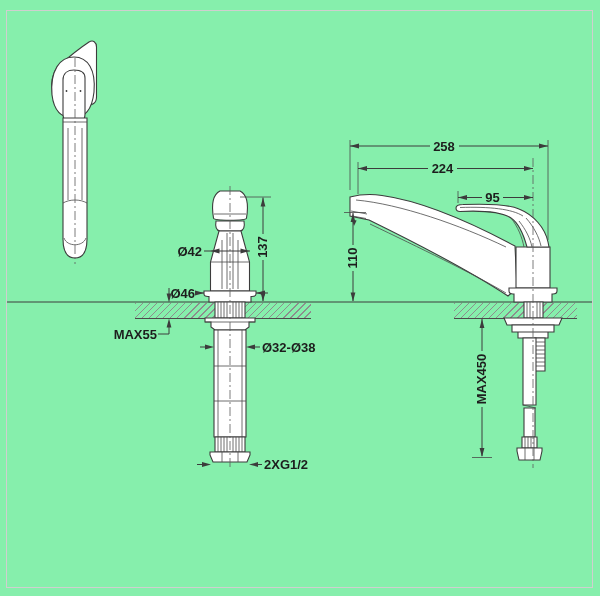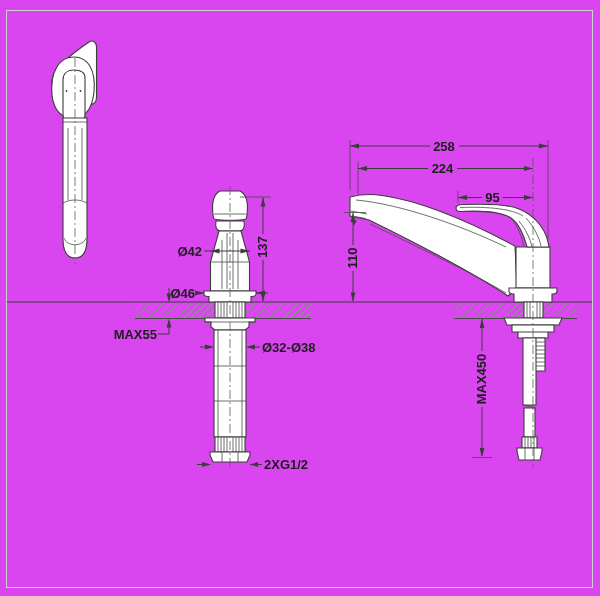--- a/index.html
+++ b/index.html
@@ -1,16 +1,16 @@
 <!DOCTYPE html>
 <html><head>
 <meta charset="utf-8">
 <style>
   html,body{margin:0;padding:0;background:#fff;}
-  #stage{position:relative;width:600px;height:596px;background:#d946ef;overflow:hidden;
+  #stage{position:relative;width:600px;height:596px;background:#86efac;overflow:hidden;
          font-family:"Liberation Sans",sans-serif;}
   #frame{position:absolute;left:6px;top:10px;width:585px;height:576px;
          border:1px solid #cfcfcf;}
   .hatch{position:absolute;top:303px;height:15px;
          background:repeating-linear-gradient(135deg,#8e8e8e 0px,#8e8e8e 1px,transparent 1px,transparent 5px);
          border-bottom:1px solid #4a4a4a;}
   #hatch-left{left:135px;width:176px;}
   #hatch-right{left:454px;width:123px;}
   svg{position:absolute;left:0;top:0;}
   svg text{font-family:"Liberation Sans",sans-serif;font-weight:bold;font-size:13px;fill:#1d1d1d;}

